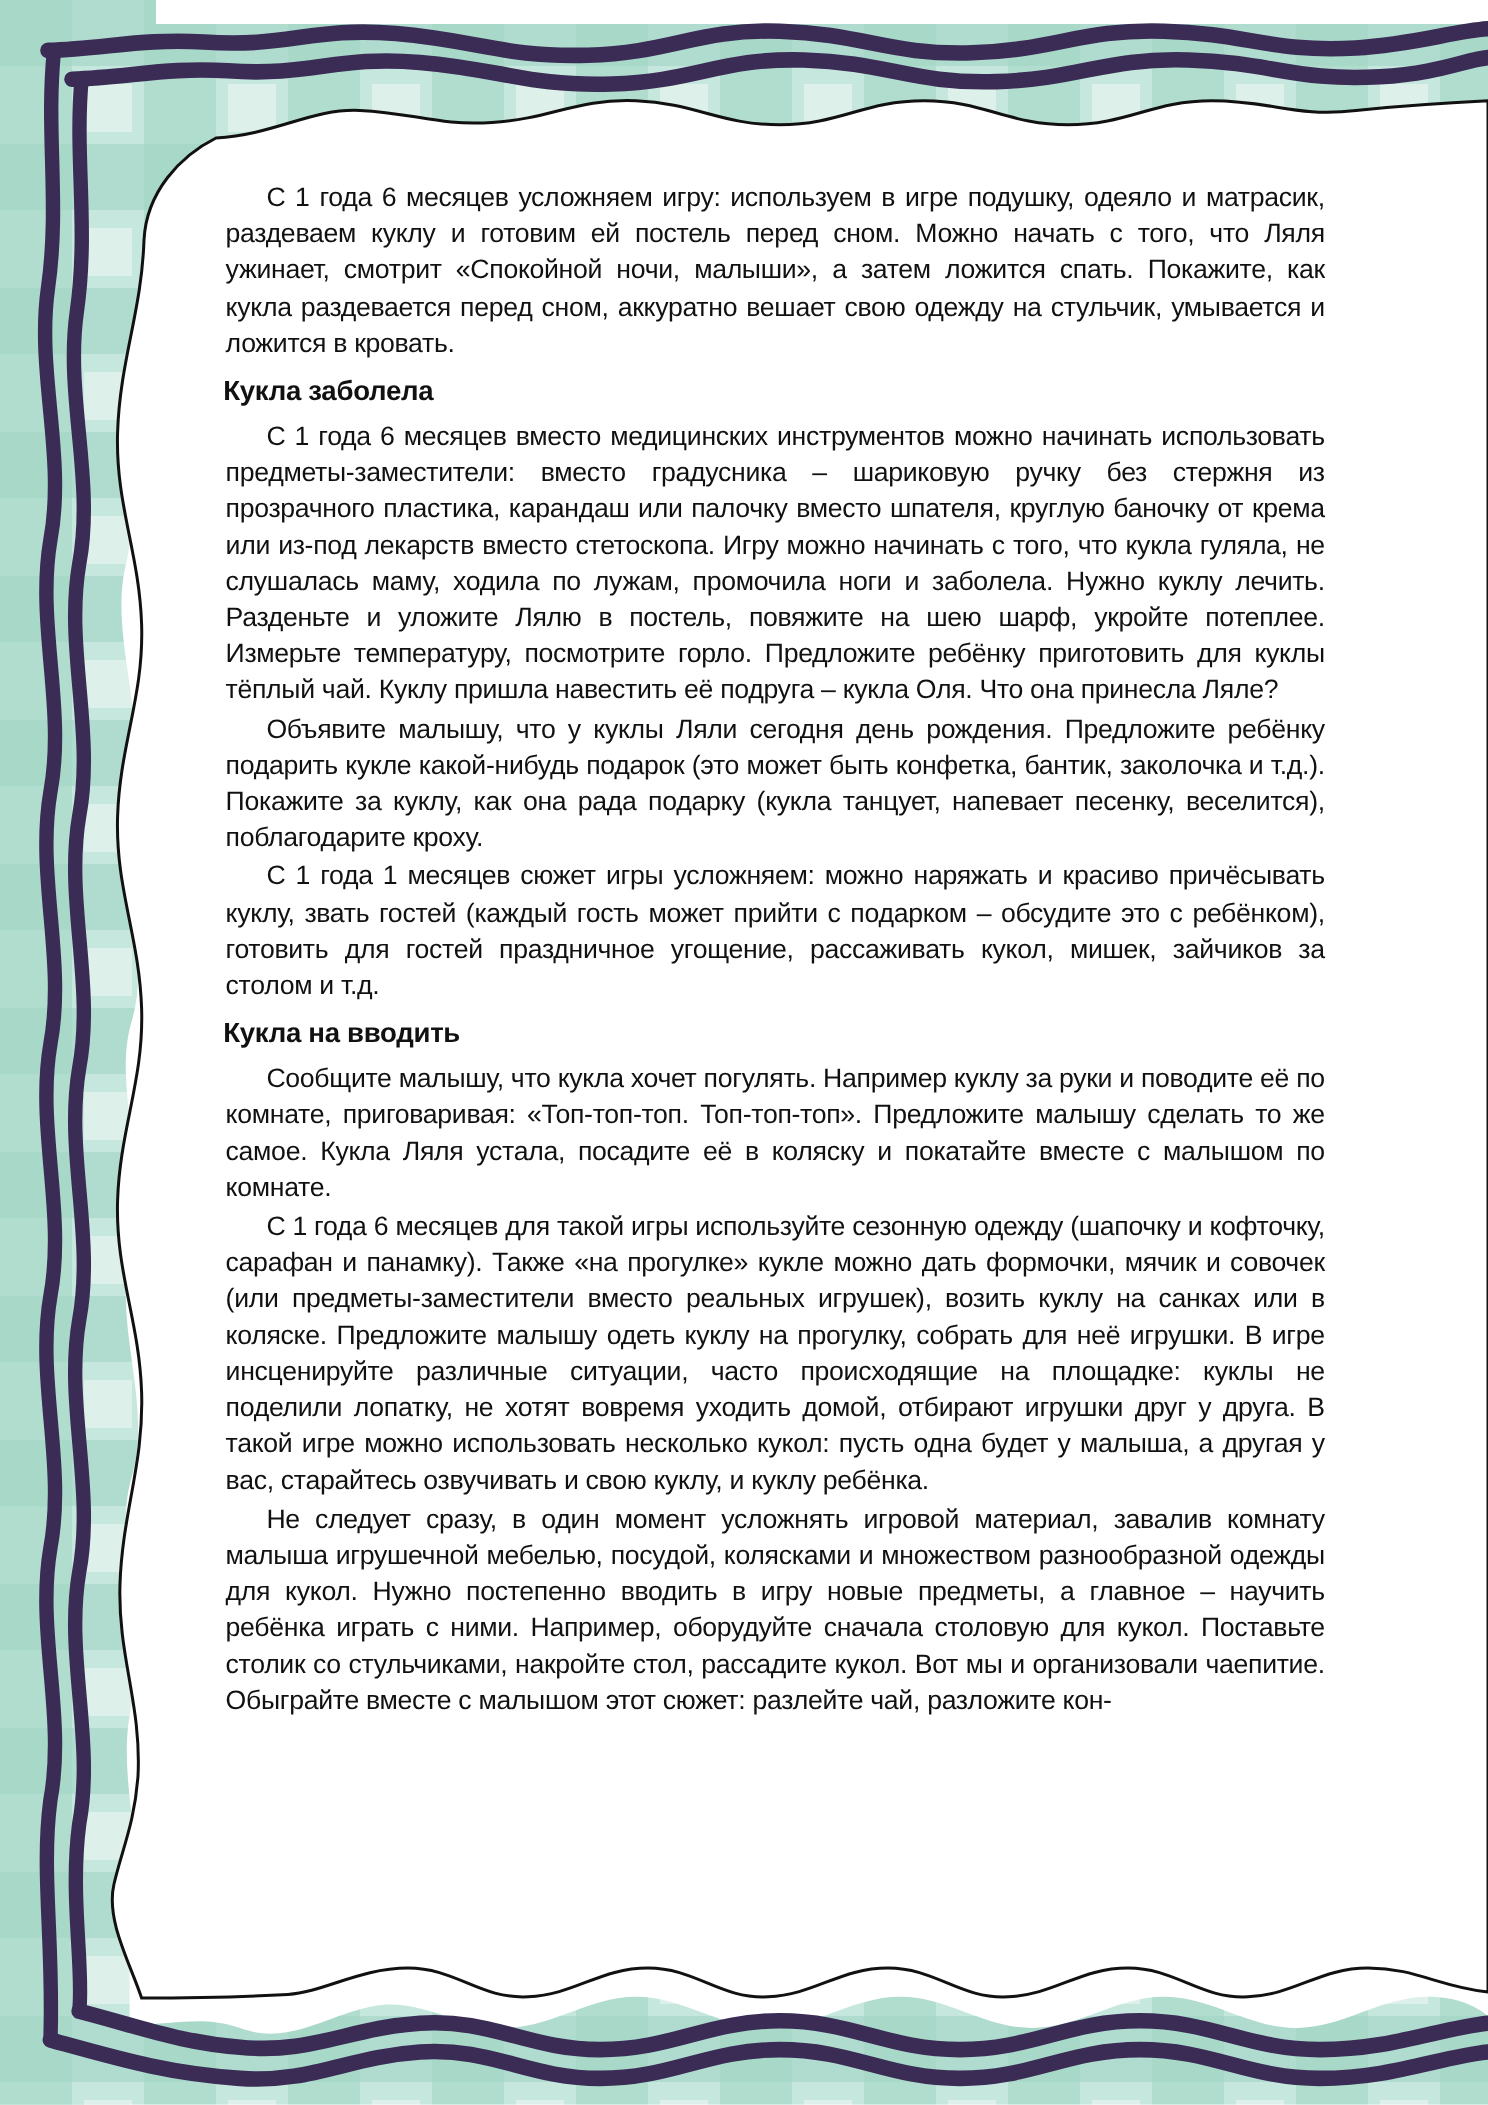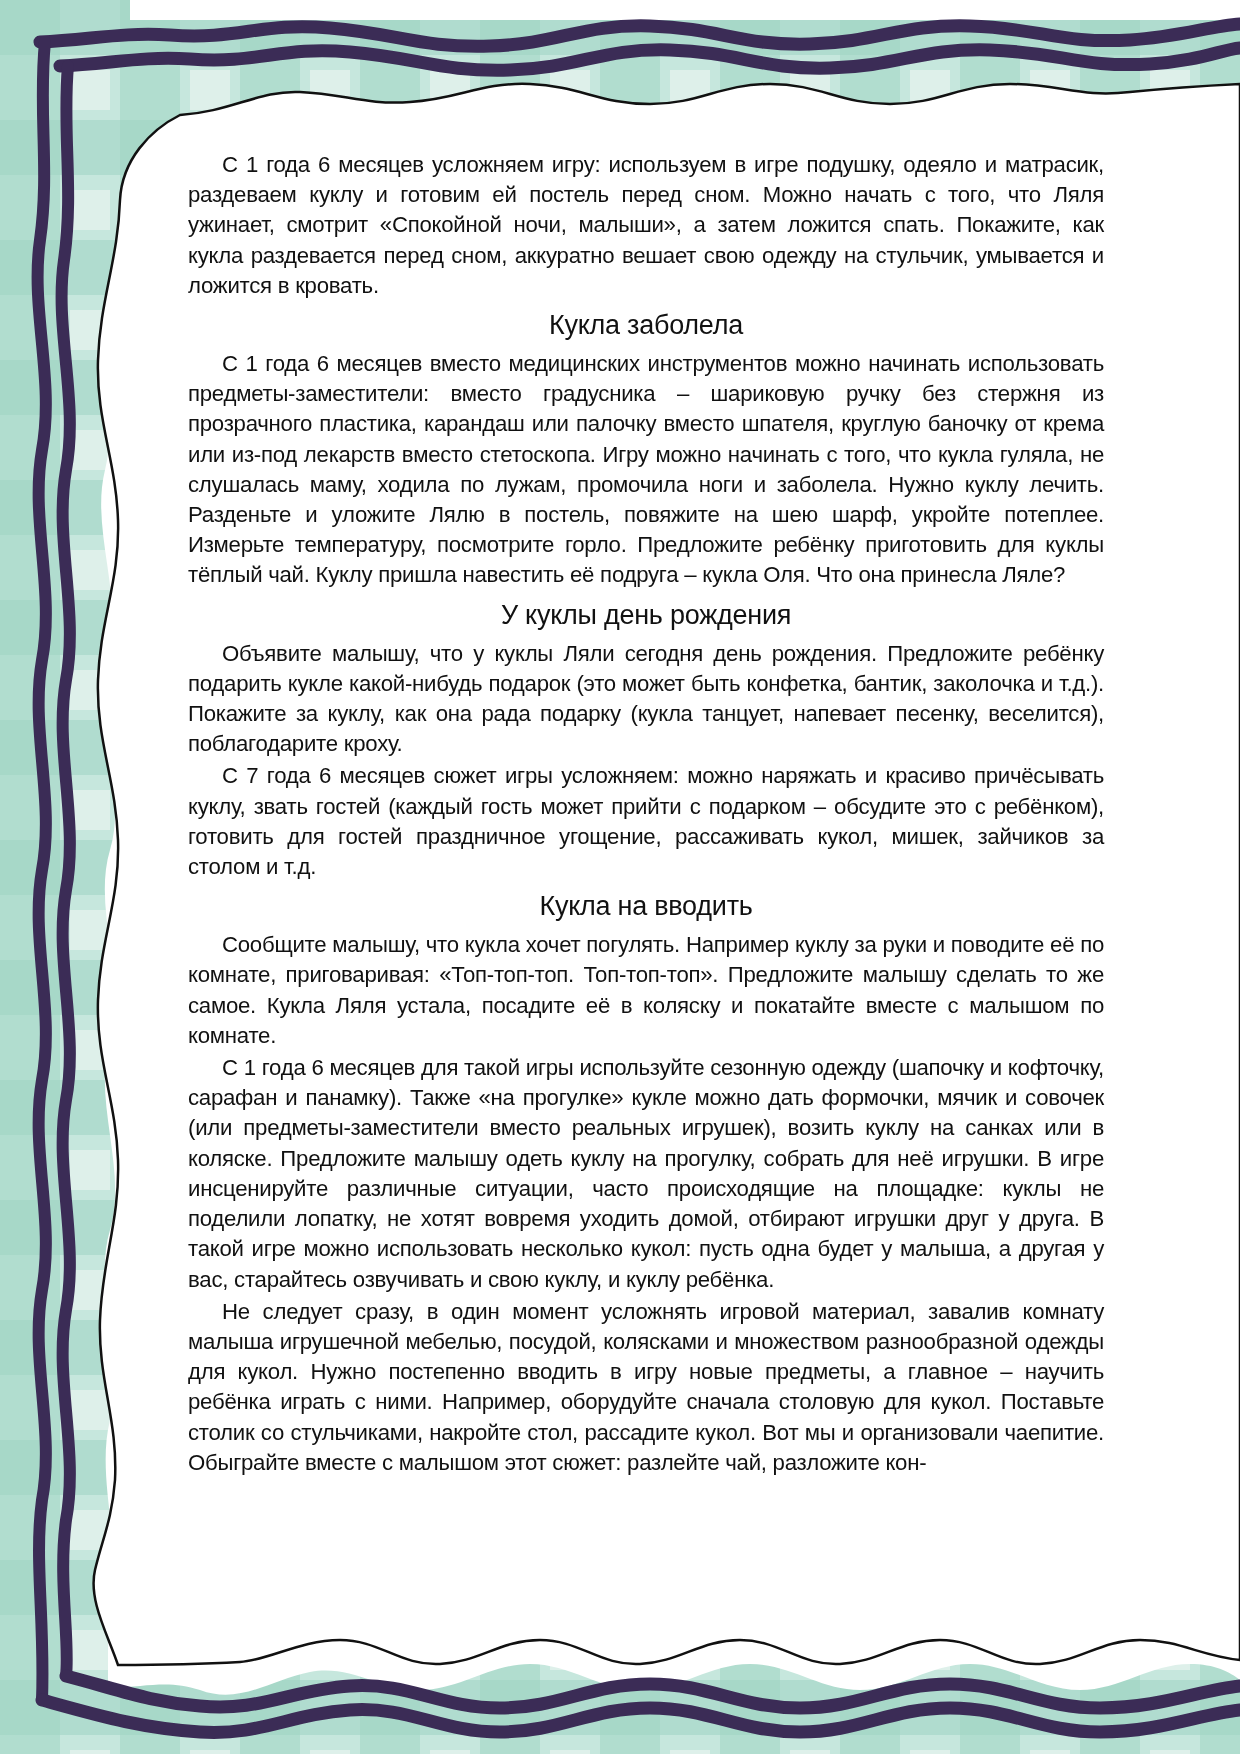--- a/index.html
+++ b/index.html
@@ -14,21 +14,21 @@
     position: absolute; left: 186px; top: 150px; width: 920px;
     z-index: 2;
     font-size: 22.2px; line-height: 30.2px;
     text-align: justify;
     letter-spacing: -0.25px;
   }
   .para { margin: 2px; text-indent: 34px; }
   .para.first { margin-top: 0; }
   .heading {
     margin: 9px 0 9px 0;
-    text-align: center; font-weight: normal; font-size: 27px; line-height: 30px;
+    text-align: left; font-weight: bold; font-size: 23px; line-height: 30px;
     text-indent: 0;
   }
 </style>
 </head>
 <body>
 
 <svg class="frame-svg" viewBox="0 0 1240 1754" xmlns="http://www.w3.org/2000/svg">
   <defs>
     <pattern id="plaid" width="120" height="120" patternUnits="userSpaceOnUse">
       <rect width="120" height="120" fill="#c6e7dd"></rect>
@@ -107,23 +107,22 @@
   <section>
     <p class="para first">С 1 года 6 месяцев усложняем игру: используем в игре подушку, одеяло и матрасик, раздеваем куклу и готовим ей постель перед сном. Можно начать с того, что Ляля ужинает, смотрит «Спокойной ночи, малыши», а затем ложится спать. Покажите, как кукла раздевается перед сном, аккуратно вешает свою одежду на стульчик, умывается и ложится в кровать.</p>
   </section>
 
   <section>
     <h2 class="heading">Кукла заболела</h2>
     <p class="para">С 1 года 6 месяцев вместо медицинских инструментов можно начинать использовать предметы-заместители: вместо градусника – шариковую ручку без стержня из прозрачного пластика, карандаш или палочку вместо шпателя, круглую баночку от крема или из-под лекарств вместо стетоскопа. Игру можно начинать с того, что кукла гуляла, не слушалась маму, ходила по лужам, промочила ноги и заболела. Нужно куклу лечить. Разденьте и уложите Лялю в постель, повяжите на шею шарф, укройте потеплее. Измерьте температуру, посмотрите горло. Предложите ребёнку приготовить для куклы тёплый чай. Куклу пришла навестить её подруга – кукла Оля. Что она принесла Ляле?</p>
   </section>
 
   <section>
-    <h2 class="heading">У куклы день рождения</h2>
     <p class="para">Объявите малышу, что у куклы Ляли сегодня день рождения. Предложите ребёнку подарить кукле какой-нибудь подарок (это может быть конфетка, бантик, заколочка и т.д.). Покажите за куклу, как она рада подарку (кукла танцует, напевает песенку, веселится), поблагодарите кроху.</p>
-    <p class="para">С 7 года 6 месяцев сюжет игры усложняем: можно наряжать и красиво причёсывать куклу, звать гостей (каждый гость может прийти с подарком – обсудите это с ребёнком), готовить для гостей праздничное угощение, рассаживать кукол, мишек, зайчиков за столом и т.д.</p>
+    <p class="para">С 1 года 1 месяцев сюжет игры усложняем: можно наряжать и красиво причёсывать куклу, звать гостей (каждый гость может прийти с подарком – обсудите это с ребёнком), готовить для гостей праздничное угощение, рассаживать кукол, мишек, зайчиков за столом и т.д.</p>
   </section>
 
   <section>
     <h2 class="heading">Кукла на вводить</h2>
     <p class="para">Сообщите малышу, что кукла хочет погулять. Например куклу за руки и поводите её по комнате, приговаривая: «Топ-топ-топ. Топ-топ-топ». Предложите малышу сделать то же самое. Кукла Ляля устала, посадите её в коляску и покатайте вместе с малышом по комнате.</p>
     <p class="para">С 1 года 6 месяцев для такой игры используйте сезонную одежду (шапочку и кофточку, сарафан и панамку). Также «на прогулке» кукле можно дать формочки, мячик и совочек (или предметы-заместители вместо реальных игрушек), возить куклу на санках или в коляске. Предложите малышу одеть куклу на прогулку, собрать для неё игрушки. В игре инсценируйте различные ситуации, часто происходящие на площадке: куклы не поделили лопатку, не хотят вовремя уходить домой, отбирают игрушки друг у друга. В такой игре можно использовать несколько кукол: пусть одна будет у малыша, а другая у вас, старайтесь озвучивать и свою куклу, и куклу ребёнка.</p>
     <p class="para">Не следует сразу, в один момент усложнять игровой материал, завалив комнату малыша игрушечной мебелью, посудой, колясками и множеством разнообразной одежды для кукол. Нужно постепенно вводить в игру новые предметы, а главное – научить ребёнка играть с ними. Например, оборудуйте сначала столовую для кукол. Поставьте столик со стульчиками, накройте стол, рассадите кукол. Вот мы и организовали чаепитие. Обыграйте вместе с малышом этот сюжет: разлейте чай, разложите кон-</p>
   </section>
 </main>
 

